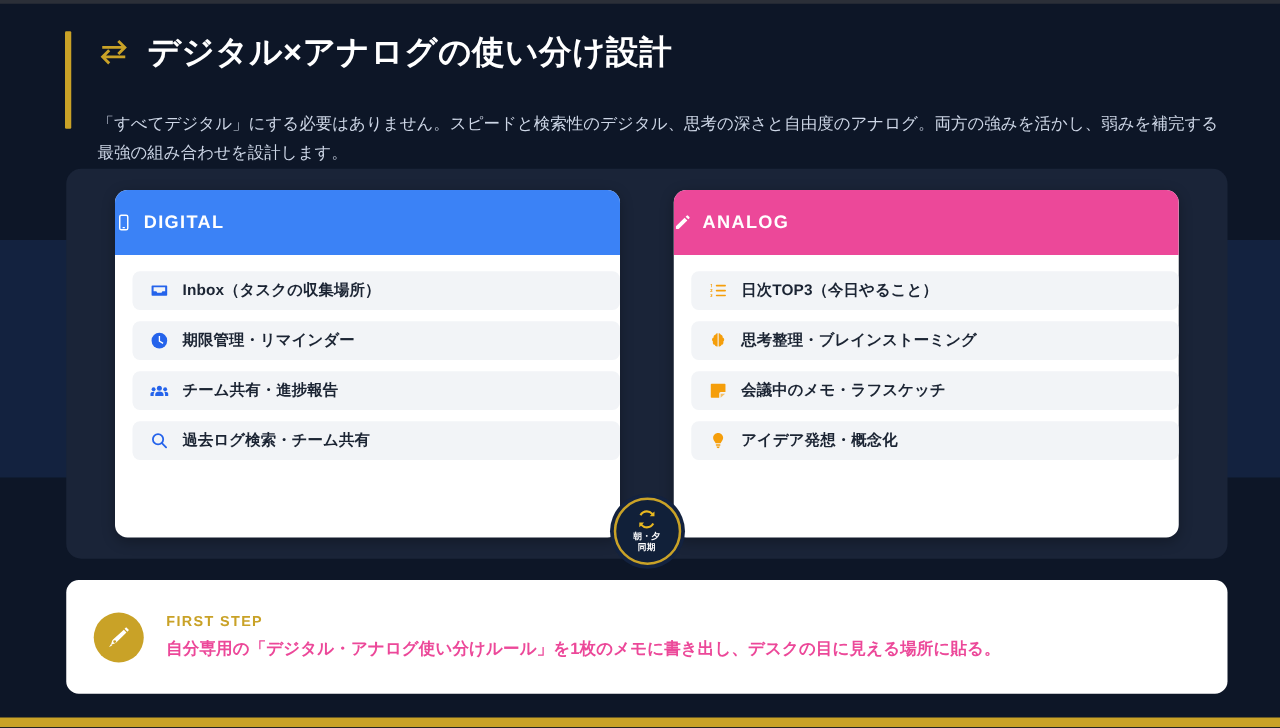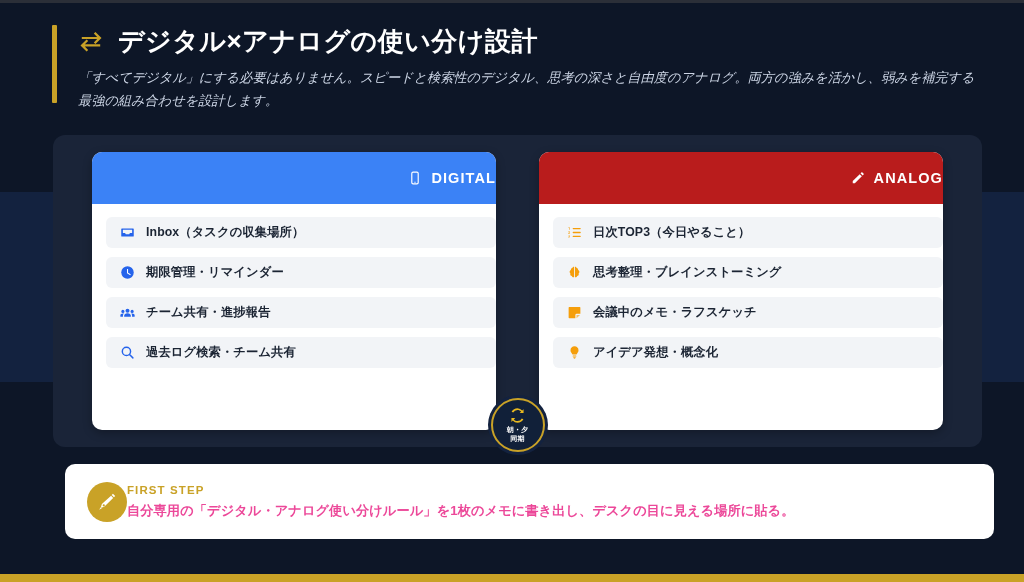--- a/index.html
+++ b/index.html
@@ -78,26 +78,25 @@
     flex: none;
   }
   .page-title {
     color: #ffffff;
     font-size: 26px;
     font-weight: bold;
     letter-spacing: .5px;
     white-space: nowrap;
   }
   .page-desc {
-    margin-top: 6px;
+    margin-top: 27px;
     color: #cdd6e6;
     font-size: 13.2px;
     line-height: 1.75;
     max-width: 920px;
-    font-style: italic;
   }
 
   
   .compare-panel {
     position: absolute;
     left: 53px;
     top: 135px;
     width: 929px;
     height: 312px;
     background: #1a2438;
@@ -121,30 +120,30 @@
     box-shadow: 0 3px 10px rgba(0,0,0,.28);
     height: 278px;
     display: flex;
     flex-direction: column;
   }
 
   .card-head {
     height: 52px;
     display: flex;
     align-items: center;
-    justify-content: flex-end;
+    justify-content: flex-start;
     gap: 9px;
     color: #ffffff;
     font-size: 14.5px;
     font-weight: bold;
     letter-spacing: 1.1px;
   }
   .card-head svg { display: block; }
   .card--digital .card-head { background: #3b82f6; }
-  .card--analog  .card-head { background: #b91c1c; }
+  .card--analog  .card-head { background: #ec4899; }
 
   .card-body {
     padding: 13px 0 14px 14px;
     display: flex;
     flex-direction: column;
     gap: 9px;
   }
 
   .row {
     height: 31px;
@@ -198,27 +197,27 @@
     letter-spacing: .2px;
     white-space: nowrap;
   }
 
   
   .firststep {
     position: absolute;
     left: 53px;
     top: 464px;
     width: 929px;
-    height: 75px;
+    height: 91px;
     background: #ffffff;
     border-radius: 10px;
     display: flex;
     align-items: center;
     padding: 0 22px;
-    margin-left: 12px;
+    gap: 18px;
   }
   .firststep-icon {
     width: 40px; height: 40px;
     border-radius: 50%;
     background: #c9a227;
     display: flex;
     align-items: center;
     justify-content: center;
     flex: none;
   }

